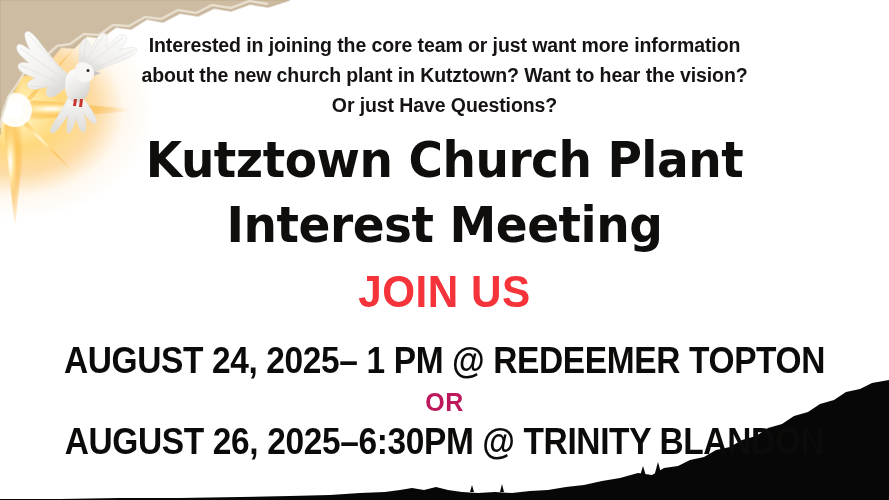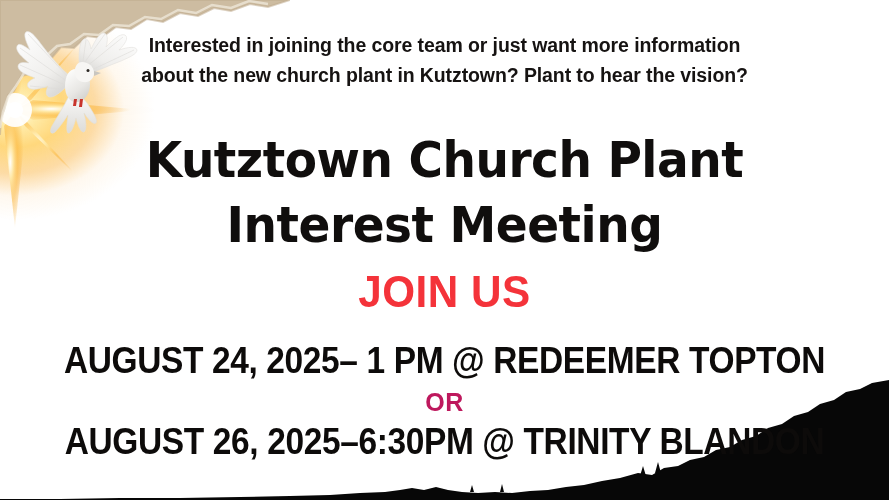--- a/index.html
+++ b/index.html
@@ -232,21 +232,22 @@
              L495,112 L512,113 L530,111 L548,110 L566,107 L584,105
              L602,101 L620,98 L638,93 L652,95 L664,88 L678,86 L690,80
              L704,77 L716,70 L730,67 L742,60 L756,56 L768,48 L782,44
              L794,36 L808,32 L820,24 L834,20 L846,12 L860,9 L872,3 L889,0 Z" fill="#070707"></path>
     <path d="M640,96 L643,86 L646,96 Z M655,93 L658,82 L661,93 Z
              M470,112 L472,105 L474,112 Z M500,112 L502,104 L504,112 Z" fill="#070707"></path>
   </svg>
 
   <div class="txt" id="intro-block">
     <div>Interested in joining the core team or just want more information</div>
-    <div>about the new church plant in Kutztown? Plant to hear the vision?</div>
+    <div>about the new church plant in Kutztown? Want to hear the vision?</div>
+    <div>Or just Have Questions?</div>
   </div>
 
   <div class="txt headline" id="headline-line-1">Kutztown Church Plant</div>
   <div class="txt headline" id="headline-line-2">Interest Meeting</div>
 
   <div class="txt" id="join-us" style="color: rgb(244, 51, 58);">JOIN US</div>
 
   <div class="txt eventline" id="event-line-1">AUGUST 24, 2025– 1 PM @ REDEEMER TOPTON</div>
   <div class="txt" id="or-divider">OR</div>
   <div class="txt eventline" id="event-line-2">AUGUST 26, 2025–6:30PM  @ TRINITY BLANDON</div>

